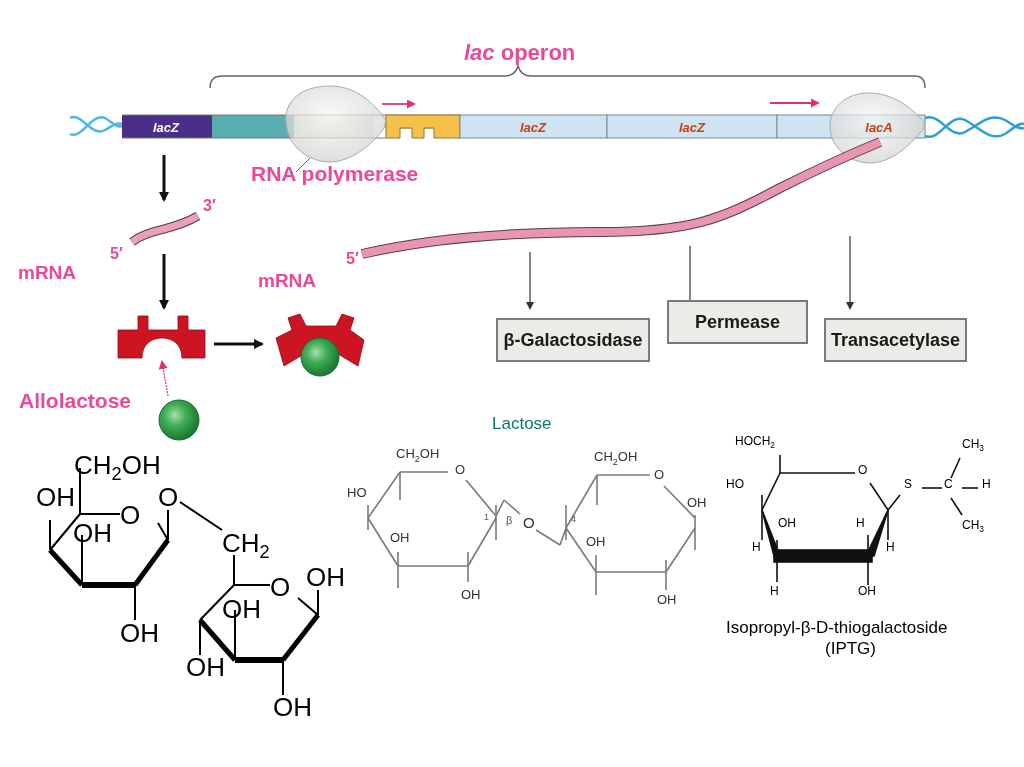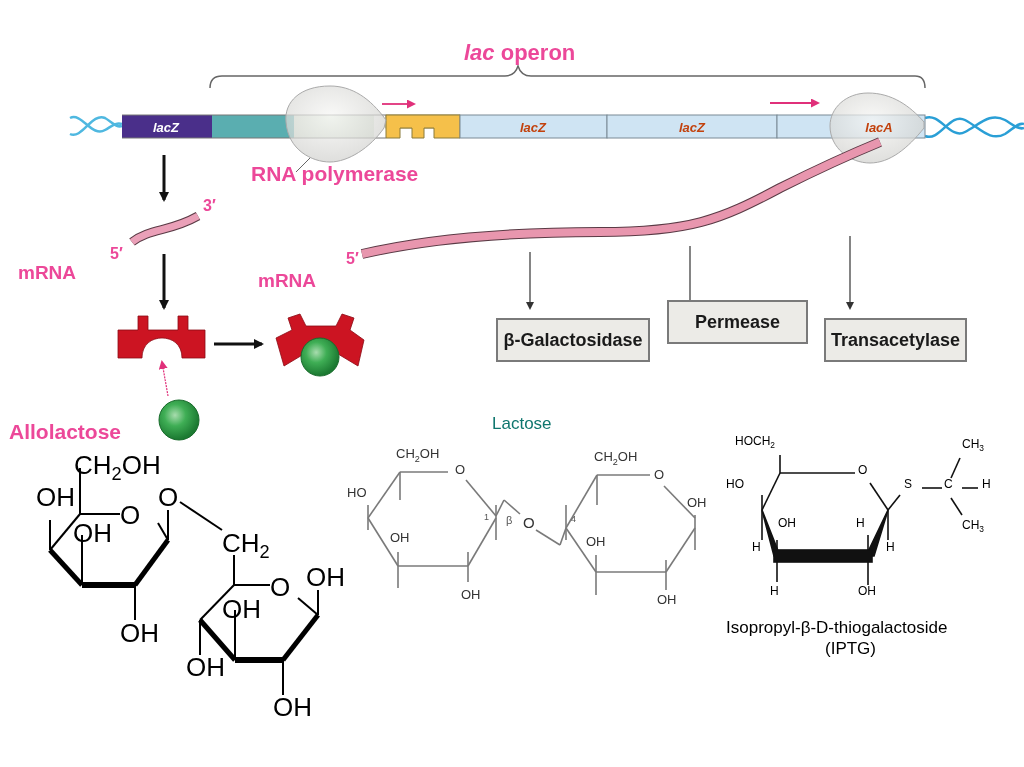--- a/index.html
+++ b/index.html
@@ -190,21 +190,21 @@
 <span class="gene-lbl" style="left:851px; top:127px;margin-left:28px;">lacA</span>
 
 <div class="abs lbl-bold" style="left:251px; top:162px; font-size:21px;">RNA polymerase</div>
 
 <div class="abs lbl-bold" style="left:203px; top:197px; font-size:16px;">3′</div>
 <div class="abs lbl-bold" style="left:110px; top:245px; font-size:16px;">5′</div>
 <div class="abs lbl-bold" style="left:18px; top:262px; font-size:19px;">mRNA</div>
 <div class="abs lbl-bold" style="left:346px; top:250px; font-size:16px;">5′</div>
 <div class="abs lbl-bold" style="left:258px; top:270px; font-size:19px;">mRNA</div>
 
-<div class="abs lbl-bold" style="left:9px; top:389px; font-size:21px;margin-top:31px;">Allolactose</div>
+<div class="abs lbl-bold" style="left:19px; top:389px; font-size:21px;">Allolactose</div>
 
 <div class="protein-box" style="left:448px; top:318px; width:154px;">
     <span>β-Galactosidase</span>
   </div>
 <div class="protein-box" style="left:619px; top:300px; width:141px;">
     <span>Permease</span>
   </div>
 <div class="protein-box" style="left:776px; top:318px; width:143px;">
     <span>Transacetylase</span>
   </div>

